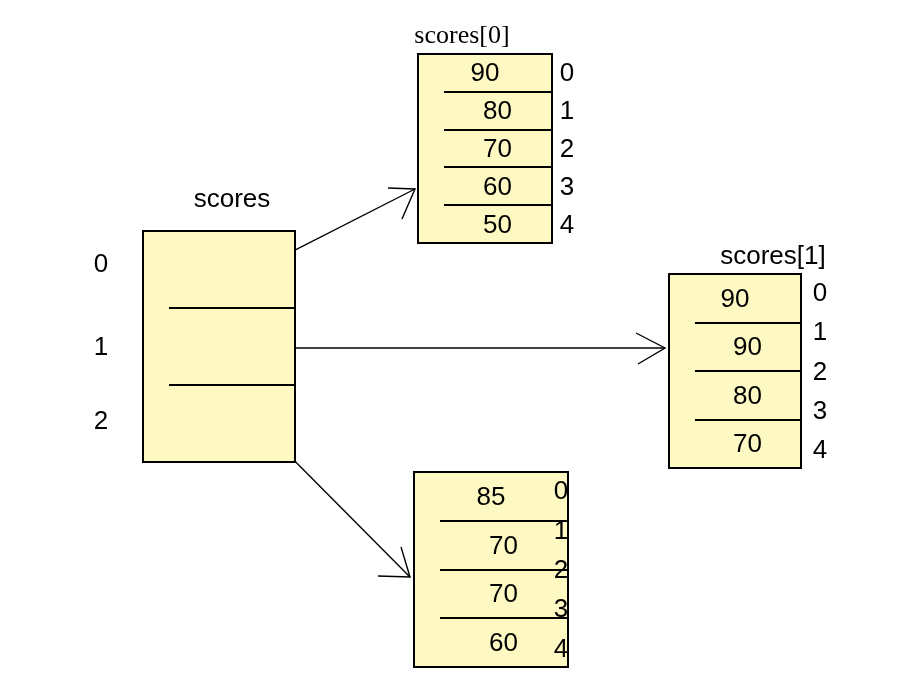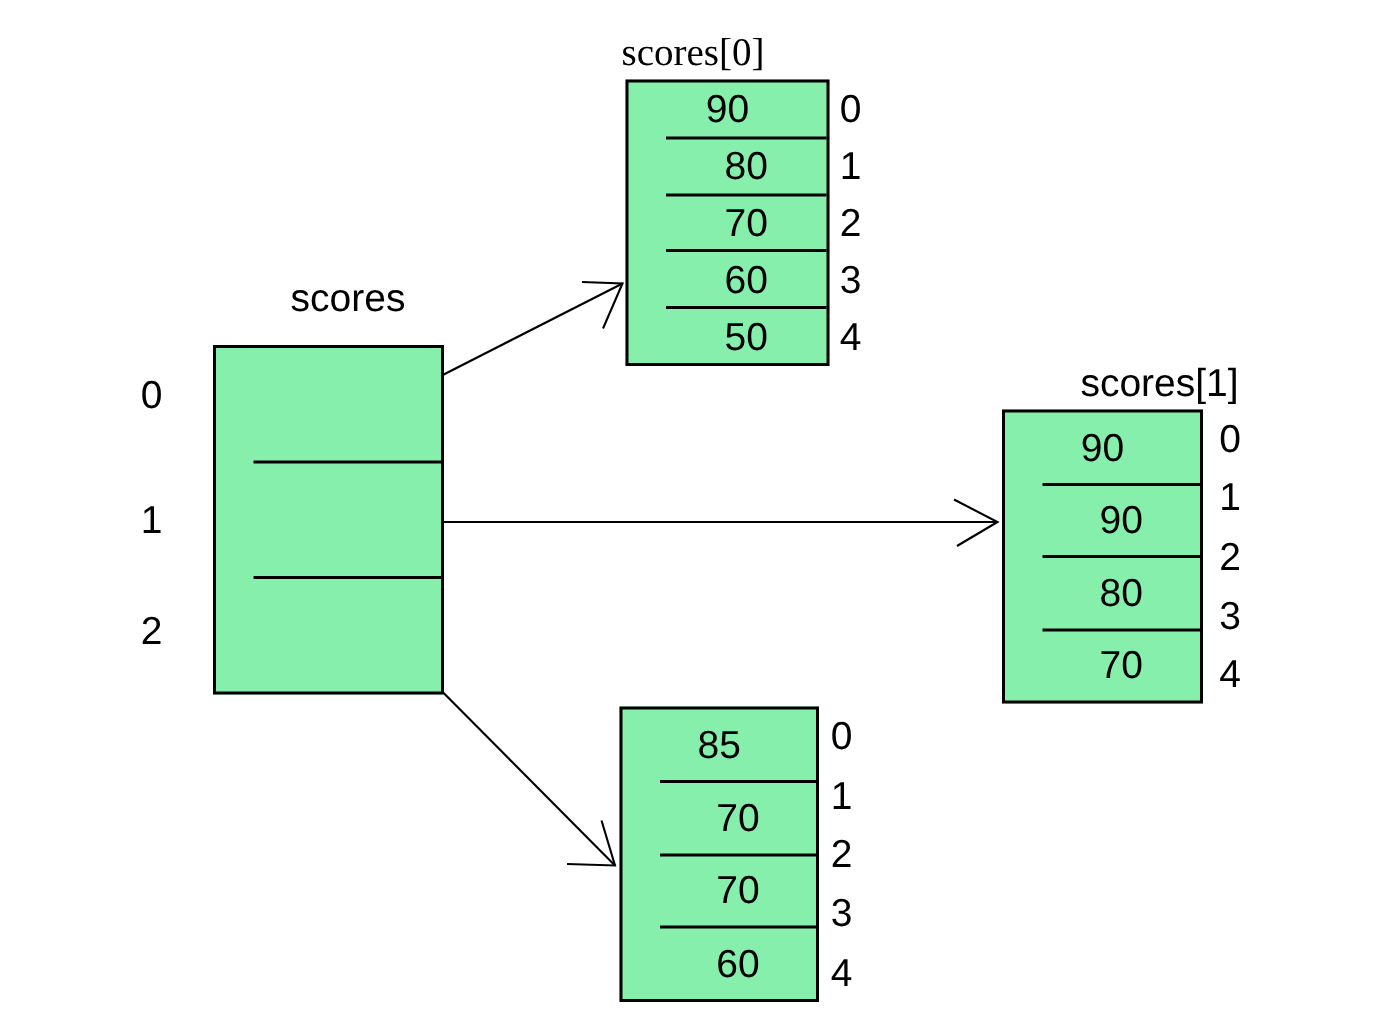--- a/index.html
+++ b/index.html
@@ -18,21 +18,21 @@
     font-size: 26px;
     line-height: 30px;
     white-space: nowrap;
   }
   .vtable {
     position: absolute;
     box-sizing: border-box;
     border: 2px solid #000000;
     display: flex;
     flex-direction: column;
-    background: #86efac;
+    background: #fef9c3;
   }
   .vcell {
     flex: 1 1 0;
     display: flex;
     align-items: center;
     justify-content: center;
     font-size: 26px;
   }
   .vcell + .vcell { border-top: 2px solid #000000; margin-left: 25px; }
   .idxcol {
@@ -123,21 +123,21 @@
     <div class="vcell">70</div>
   </div>
   <div class="idxcol" style="left:805px; top:273px; height:196px;">
     <div class="icell">0</div>
     <div class="icell">1</div>
     <div class="icell">2</div>
     <div class="icell">3</div>
     <div class="icell">4</div>
   </div>
 
-  <div class="vtable" style="left:413px; top:471px; width:133px; height:197px;">
+  <div class="vtable" style="left:413px; top:471px; width:156px; height:197px;">
     <div class="vcell">85</div>
     <div class="vcell">70</div>
     <div class="vcell">70</div>
     <div class="vcell">60</div>
   </div>
   <div class="idxcol" style="left:546px; top:471px; height:197px;">
     <div class="icell">0</div>
     <div class="icell">1</div>
     <div class="icell">2</div>
     <div class="icell">3</div>

